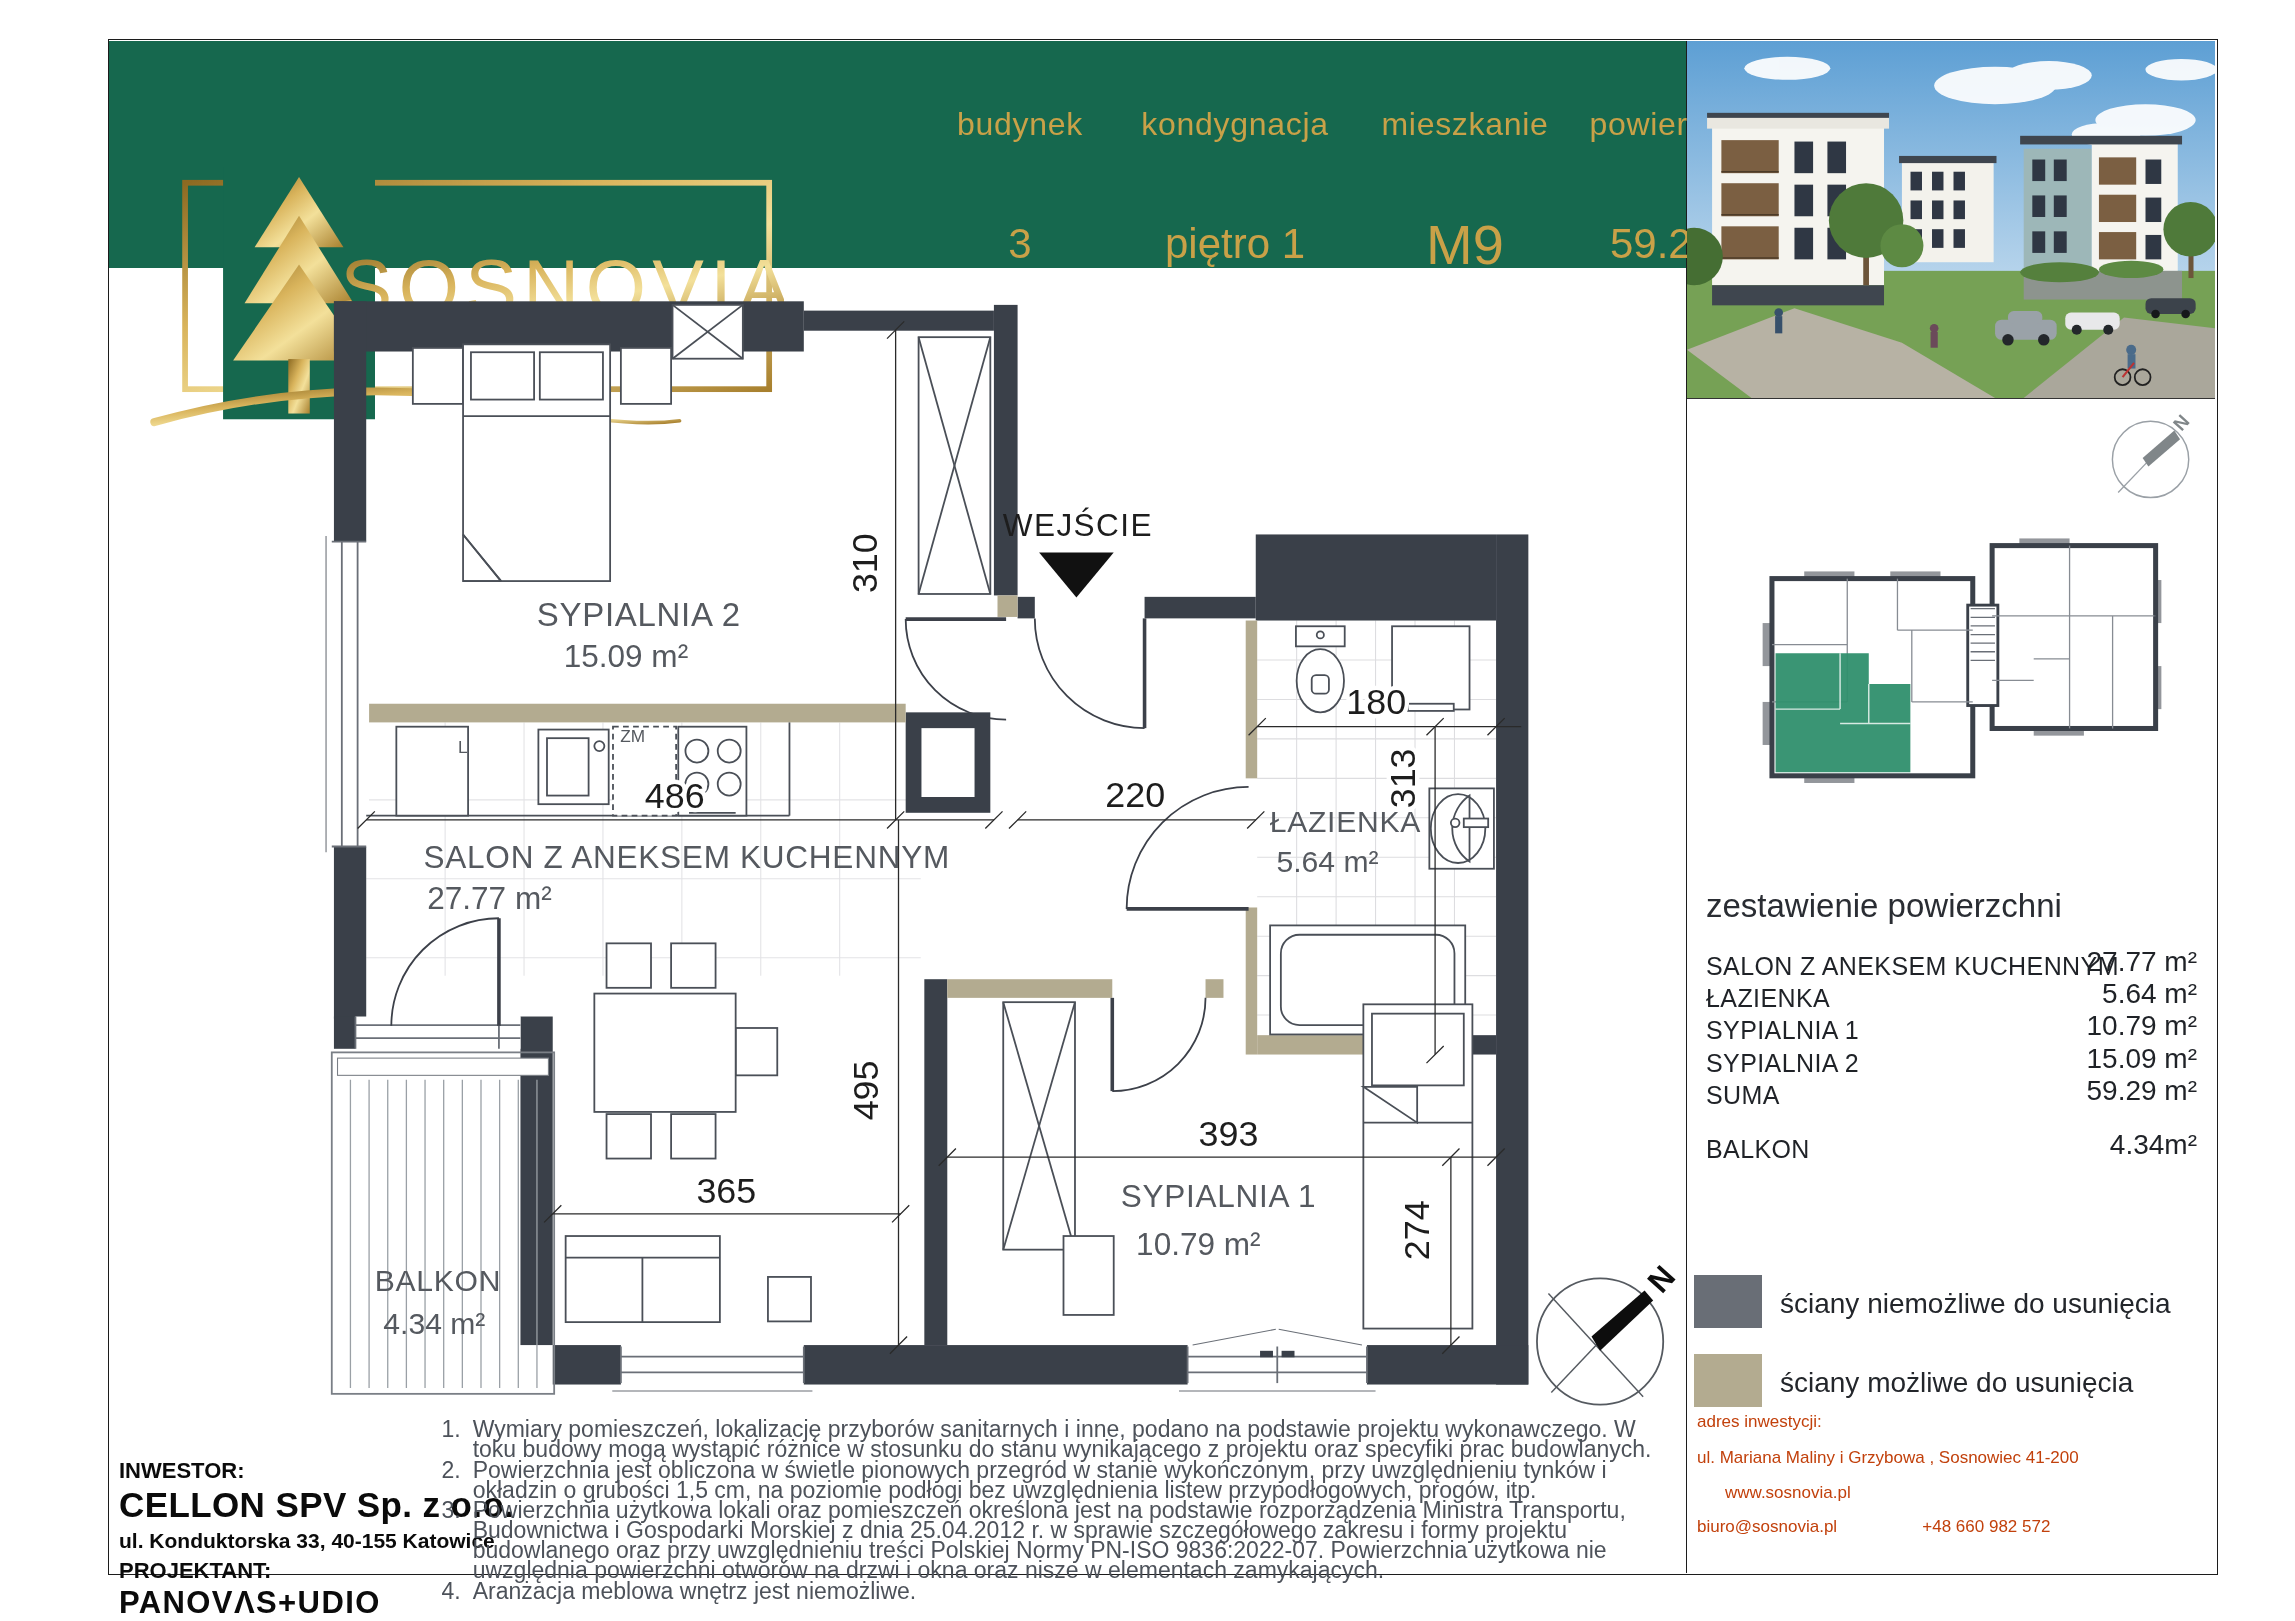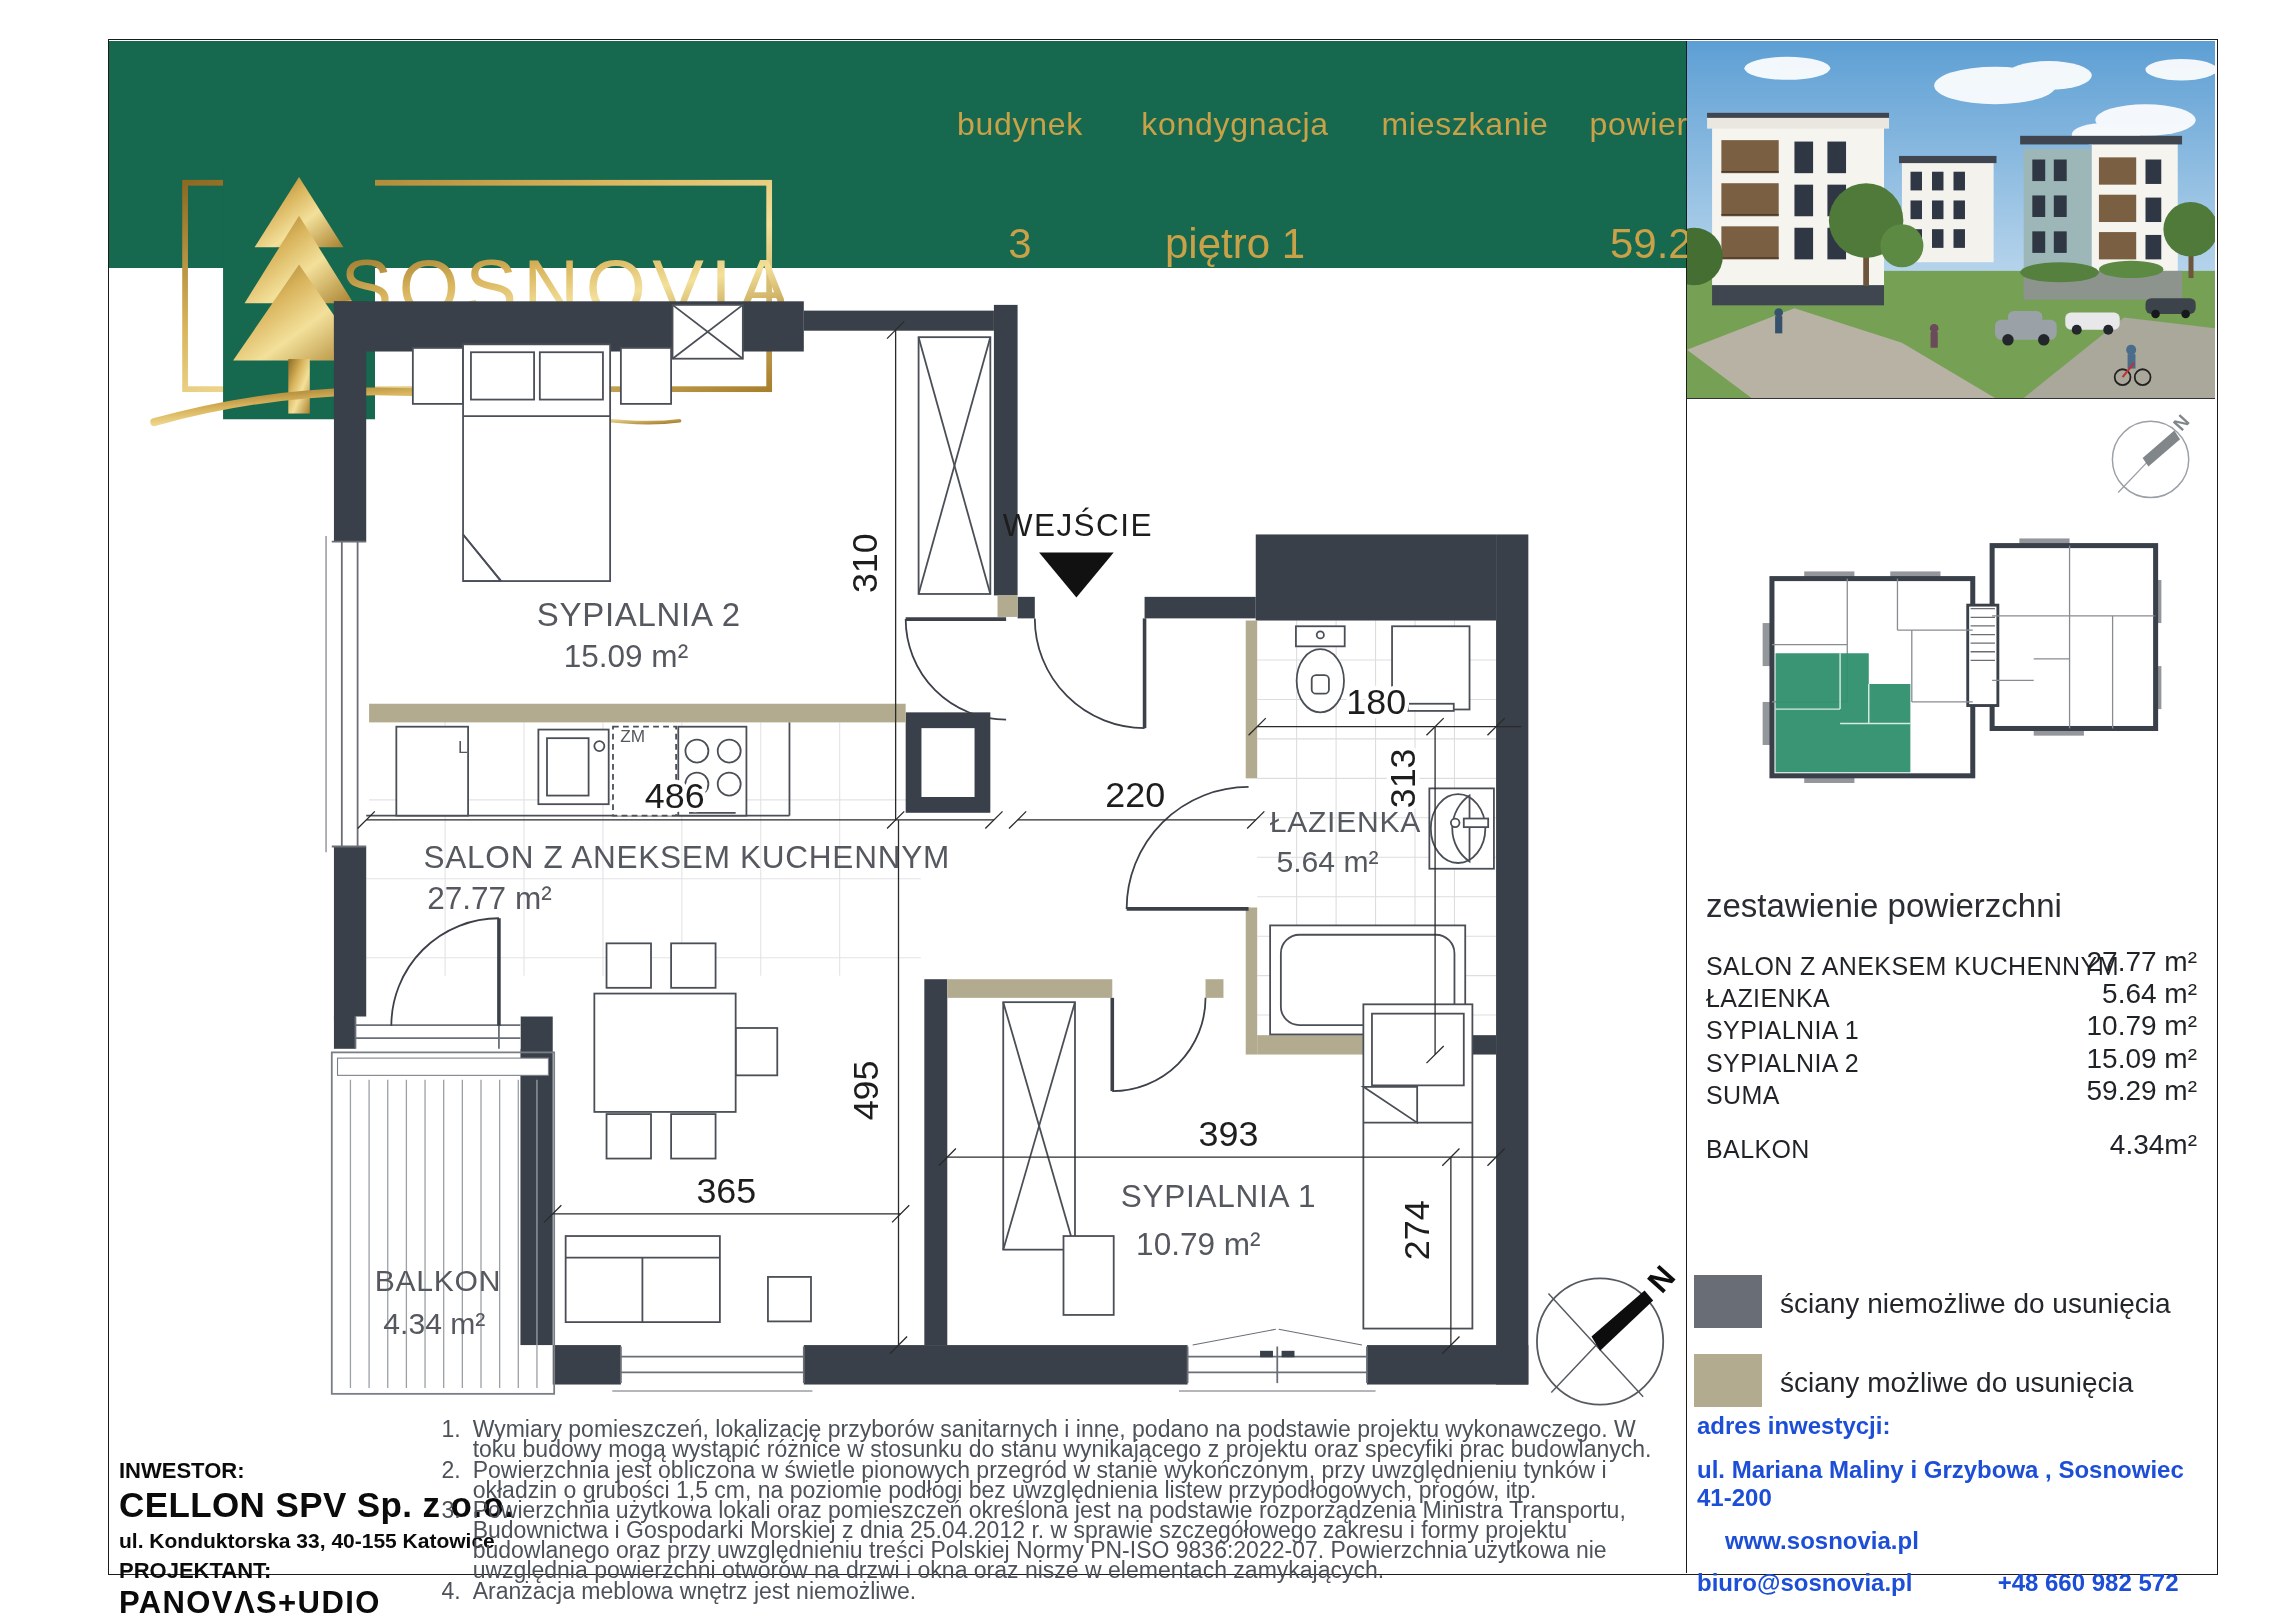--- a/index.html
+++ b/index.html
@@ -14,21 +14,21 @@
   .hcol .val{position:absolute;top:179px;left:0;width:100%;font-size:42px;}
   .hcol .val.big{top:171px;font-size:56px;}
   .photo{left:1687px;top:41px;width:528px;height:357px;border-bottom:0.7px solid #333;}
   .summary{left:1706px;top:887px;width:495px;color:#1f2227;}
   .summary .title{font-size:33px;color:#2a2d33;}
   .srow{position:absolute;left:0;width:491px;height:33px;}
   .srow .l{position:absolute;left:0;top:5.7px;font-size:25px;letter-spacing:0.4px;}
   .srow .v{position:absolute;right:0;top:0;font-size:28px;}
   .legend-swatch{width:68px;height:53px;}
   .legend-label{font-size:28px;color:#23262b;}
-  .green-text{color:#1d4ed8;font-size:24px;font-weight:bold;}
+  .green-text{color:#c2410c;font-size:17px;}
   .inv{color:#0b0b0b;}
   .notes{left:434px;top:1419px;width:1245px;font-size:23px;line-height:20px;color:#4d525a;}
   .notes ol{margin:0;padding-left:33px;}
   .notes li{margin-bottom:0.7px;padding-left:5.7px;}
   svg text{font-family:"Liberation Sans",sans-serif;}
   .halo{paint-order:stroke;stroke:#ffffff;stroke-width:12px;stroke-linejoin:round;}
 </style>
 </head>
 <body>
 
@@ -63,20 +63,21 @@
     <div class="hcol" style="left:796px;width:230px;">
       <div class="lbl">budynek</div>
       <div class="val">3</div>
     </div>
     <div class="hcol" style="left:1011px;width:230px;">
       <div class="lbl">kondygnacja</div>
       <div class="val">piętro 1</div>
     </div>
     <div class="hcol" style="left:1241px;width:230px;">
       <div class="lbl">mieszkanie</div>
+      <div class="val big">M9</div>
     </div>
     <div class="hcol" style="left:1463px;width:230px;">
       <div class="lbl">powierzchnia</div>
       <div class="val">59.29m²</div>
     </div>
   </div>
 
   <svg class="abs photo" viewBox="0 0 737 497" preserveAspectRatio="none">
     <defs>
       <linearGradient id="sky" x1="0" y1="0" x2="0" y2="1">

